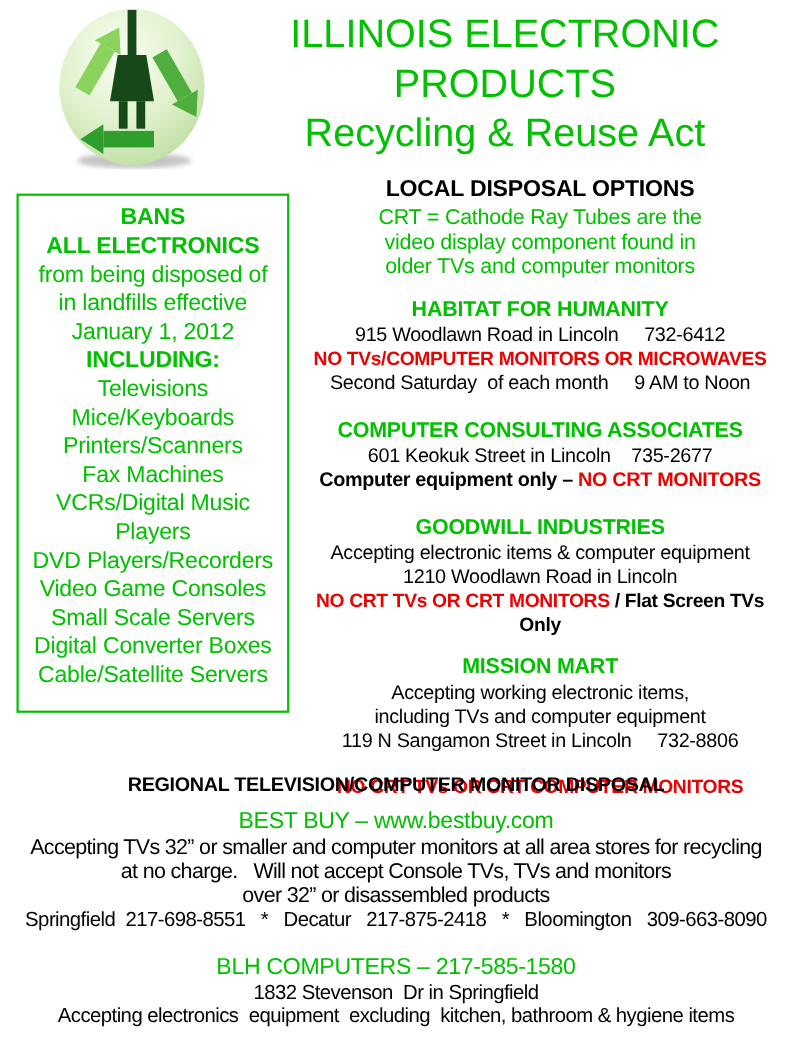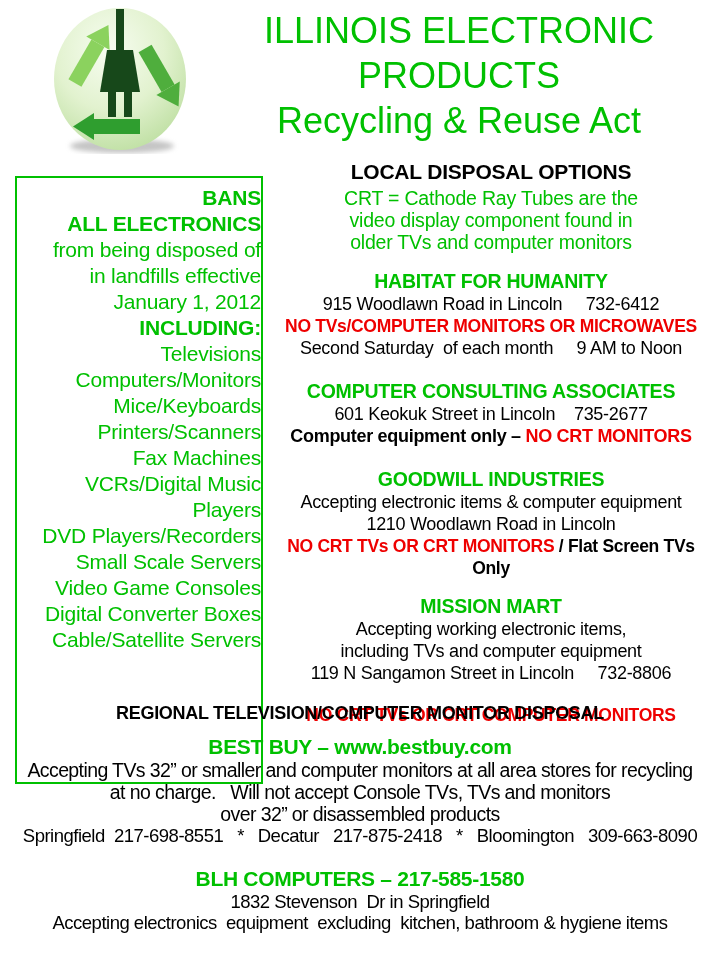--- a/index.html
+++ b/index.html
@@ -14,42 +14,42 @@
   
   .logo { position:absolute; left:42px; top:2px; width:160px; height:152px; }
   .title {
     position:absolute; left:205px; top:8px; width:508px;
     text-align:center; color:var(--green,#00c000);
     font-size:36px; line-height:45px;
   }
 
   
   .bans-box {
-    position:absolute; left:15px; top:176px; width:248px; height:608px;
+    position:absolute; left:15px; top:176px; width:248px; height:472px;
     box-sizing:border-box; border:2px solid var(--green,#00c000);
-    color:var(--green,#00c000); text-align:right;
+    color:var(--green,#00c000); text-align:center;
     font-size:21px; line-height:26px; padding-top:7px;
     letter-spacing:-0.2px;
   }
 
   
   .local { position:absolute; left:276px; top:160px; width:430px; text-align:center; }
   .local-title { font-size:21px; font-weight:bold; color:var(--black,#000); letter-spacing:-0.2px; }
   .crt-note { color:var(--green,#00c000); font-weight:normal; font-size:19.5px; line-height:22px; margin-top:3px; letter-spacing:-0.2px; }
   .entry { margin-top:21px; }
   .entry-name { color:var(--green,#00c000); font-weight:bold; font-size:19.5px; line-height:23px; letter-spacing:-0.2px; }
   .line { font-size:18px; line-height:22px; letter-spacing:-0.3px; }
   .warn { color:var(--red,#ee0000); font-weight:bold; }
   .warn-line { font-size:17.5px; }
   .gap-top { margin-top:20px; }
 
   
   .regional { position:absolute; left:0; top:703px; width:720px; text-align:center; }
   .regional-title { font-size:18px; font-weight:bold; letter-spacing:-0.3px; }
-  .vendor-name { color:var(--green,#00c000); font-weight:bold; font-size:21px; line-height:24px; letter-spacing:-0.3px; }
+  .vendor-name { color:var(--green,#00c000); font-weight:normal; font-size:21px; line-height:24px; letter-spacing:-0.3px; }
   .bestbuy-name { margin-top:11px; }
   .blh-name { margin-top:21px; }
   .reg-line { font-size:19.5px; line-height:22px; letter-spacing:-0.6px; }
   .sm-line { font-size:18.5px; line-height:21px; letter-spacing:-0.5px; }
 </style>
 </head>
 <body>
 
 <div class="page">
 
@@ -95,28 +95,27 @@
   </h1>
 
   <aside class="bans-box">
     <div class="b">BANS</div>
     <div class="b">ALL ELECTRONICS</div>
     <div>from being disposed of</div>
     <div>in landfills effective</div>
     <div>January 1, 2012</div>
     <div class="b">INCLUDING:</div>
     <div>Televisions</div>
-    <div>Computers/Monitors</div>
     <div>Mice/Keyboards</div>
     <div>Printers/Scanners</div>
     <div>Fax Machines</div>
     <div>VCRs/Digital Music Players</div>
     <div>DVD Players/Recorders</div>
+    <div>Video Game Consoles</div>
     <div>Small Scale Servers</div>
-    <div>Video Game Consoles</div>
     <div>Digital Converter Boxes</div>
     <div>Cable/Satellite Servers</div>
   </aside>
 
   <section class="local">
     <h2 class="local-title" style="margin:0;">LOCAL DISPOSAL OPTIONS</h2>
     <div class="crt-note">
       <div>CRT = Cathode Ray Tubes are the</div>
       <div>video display component found in</div>
       <div>older TVs and computer monitors</div>

